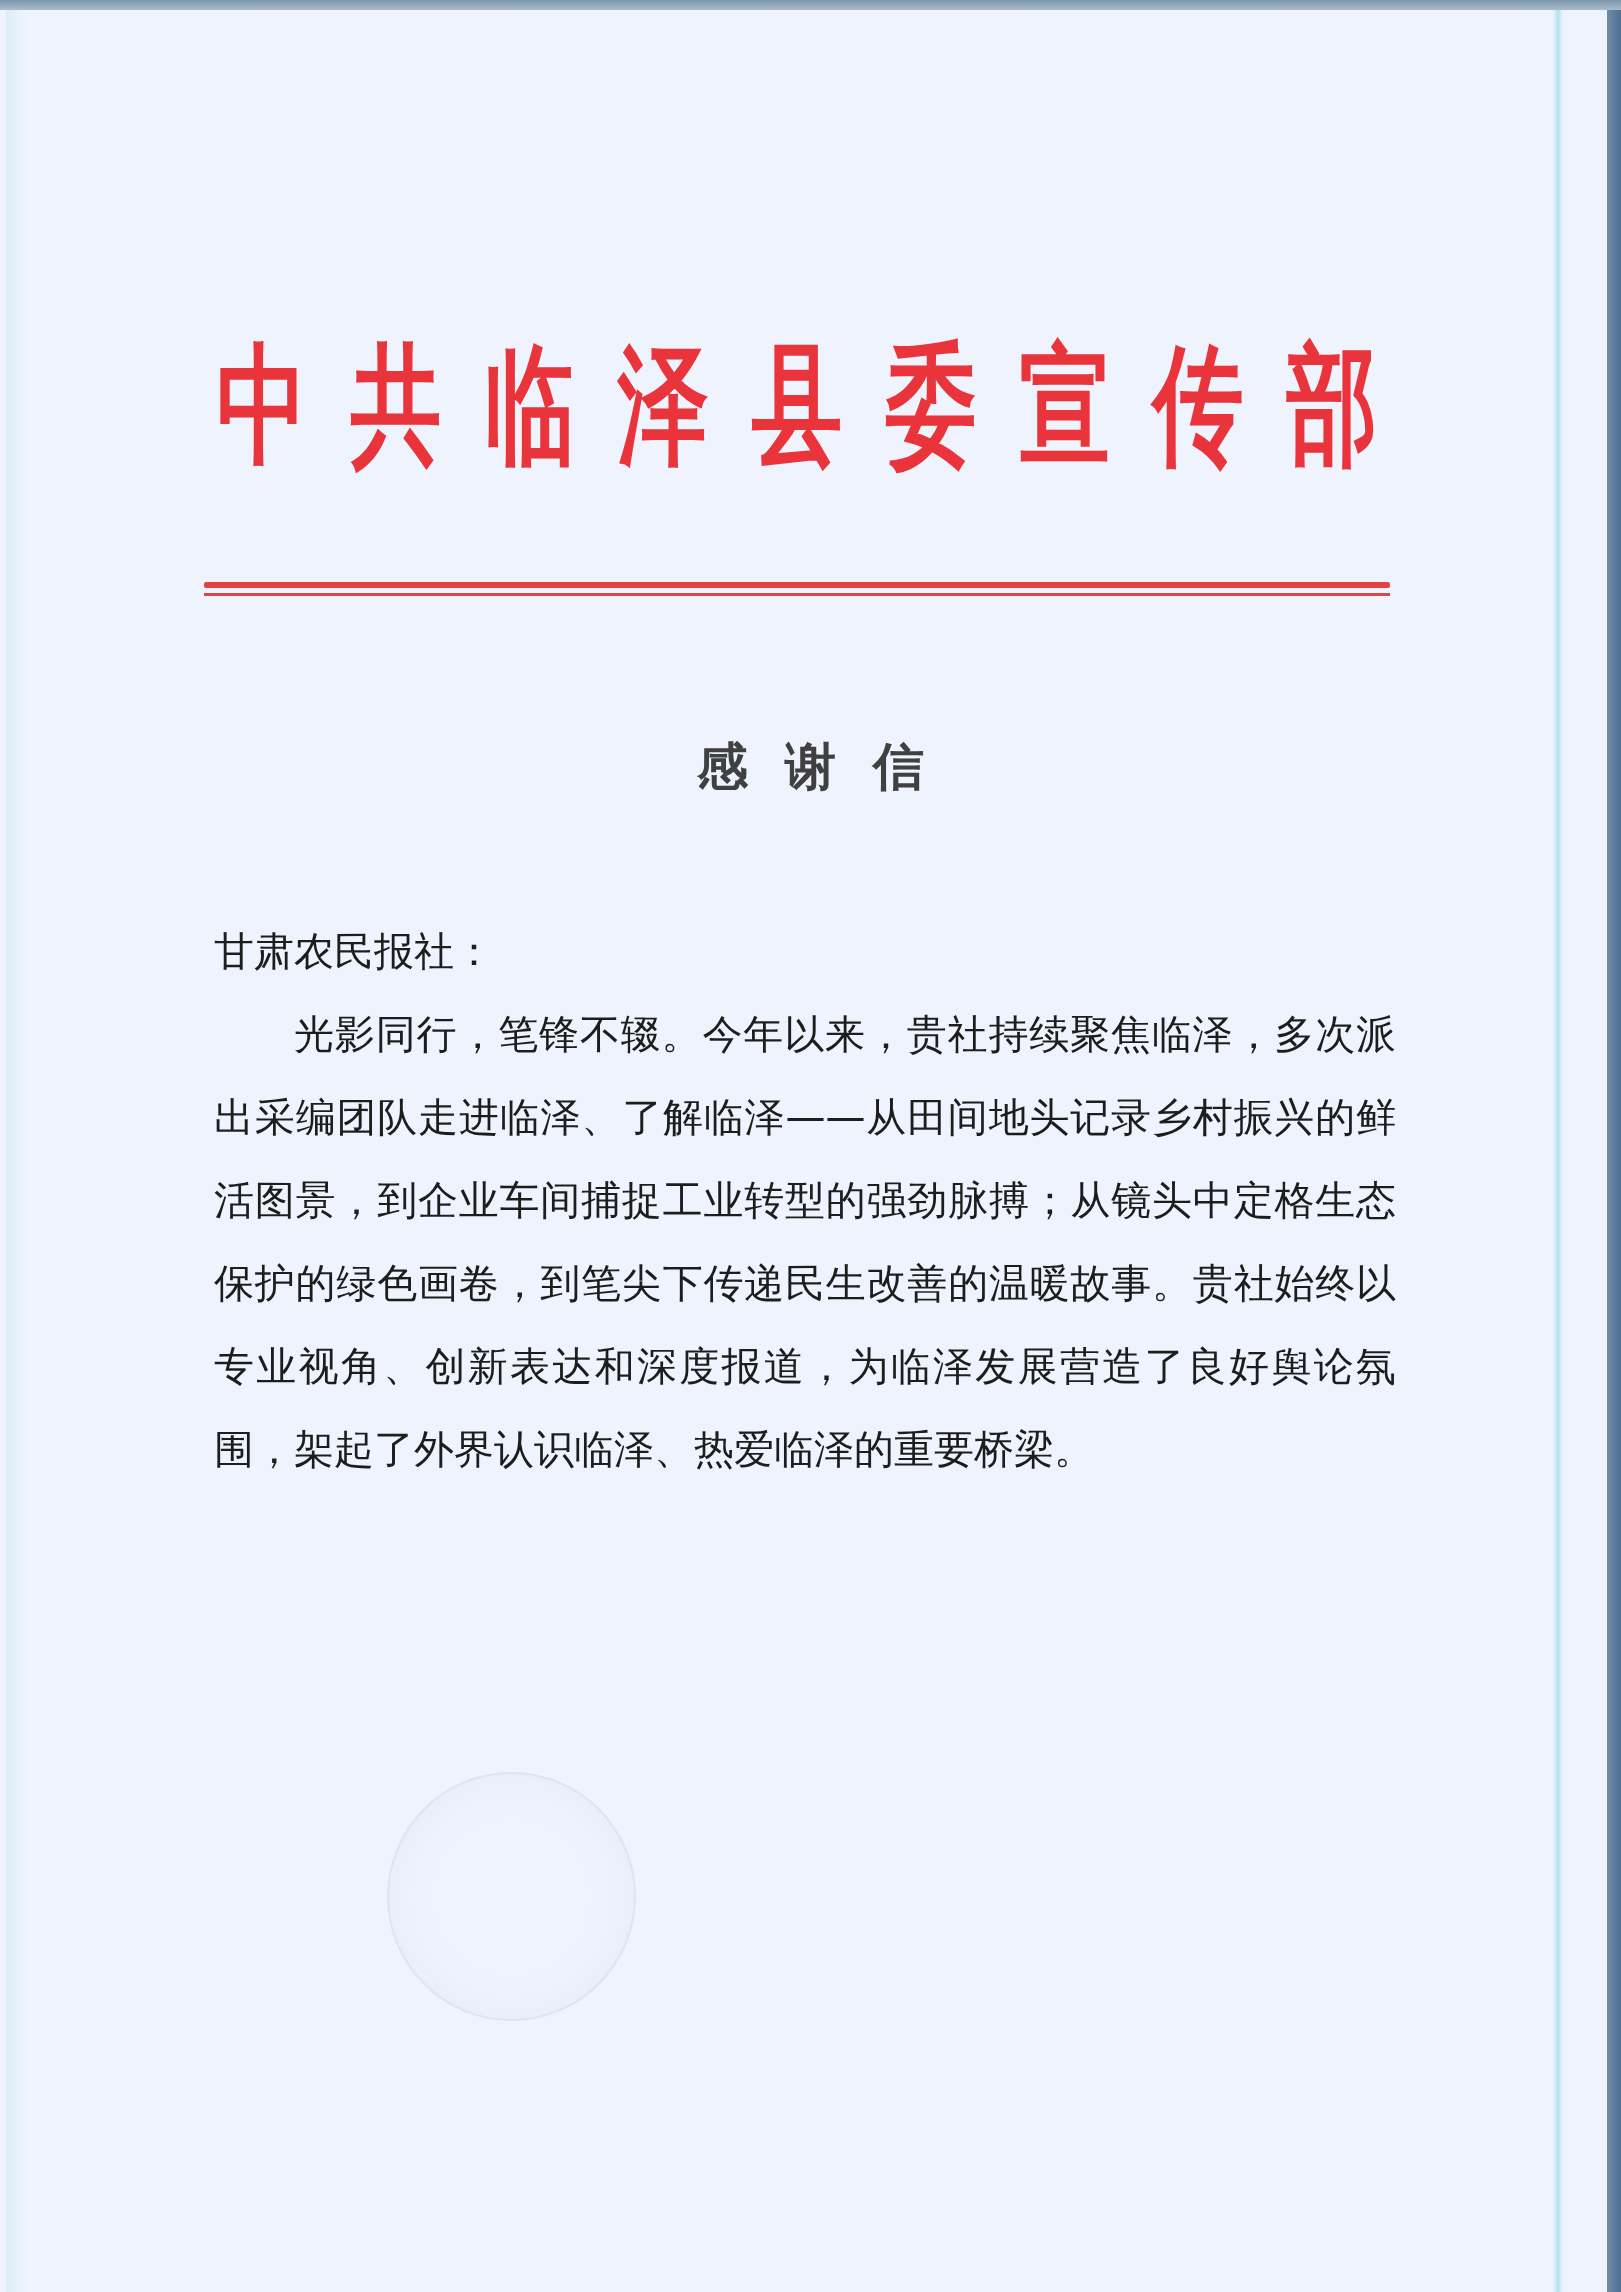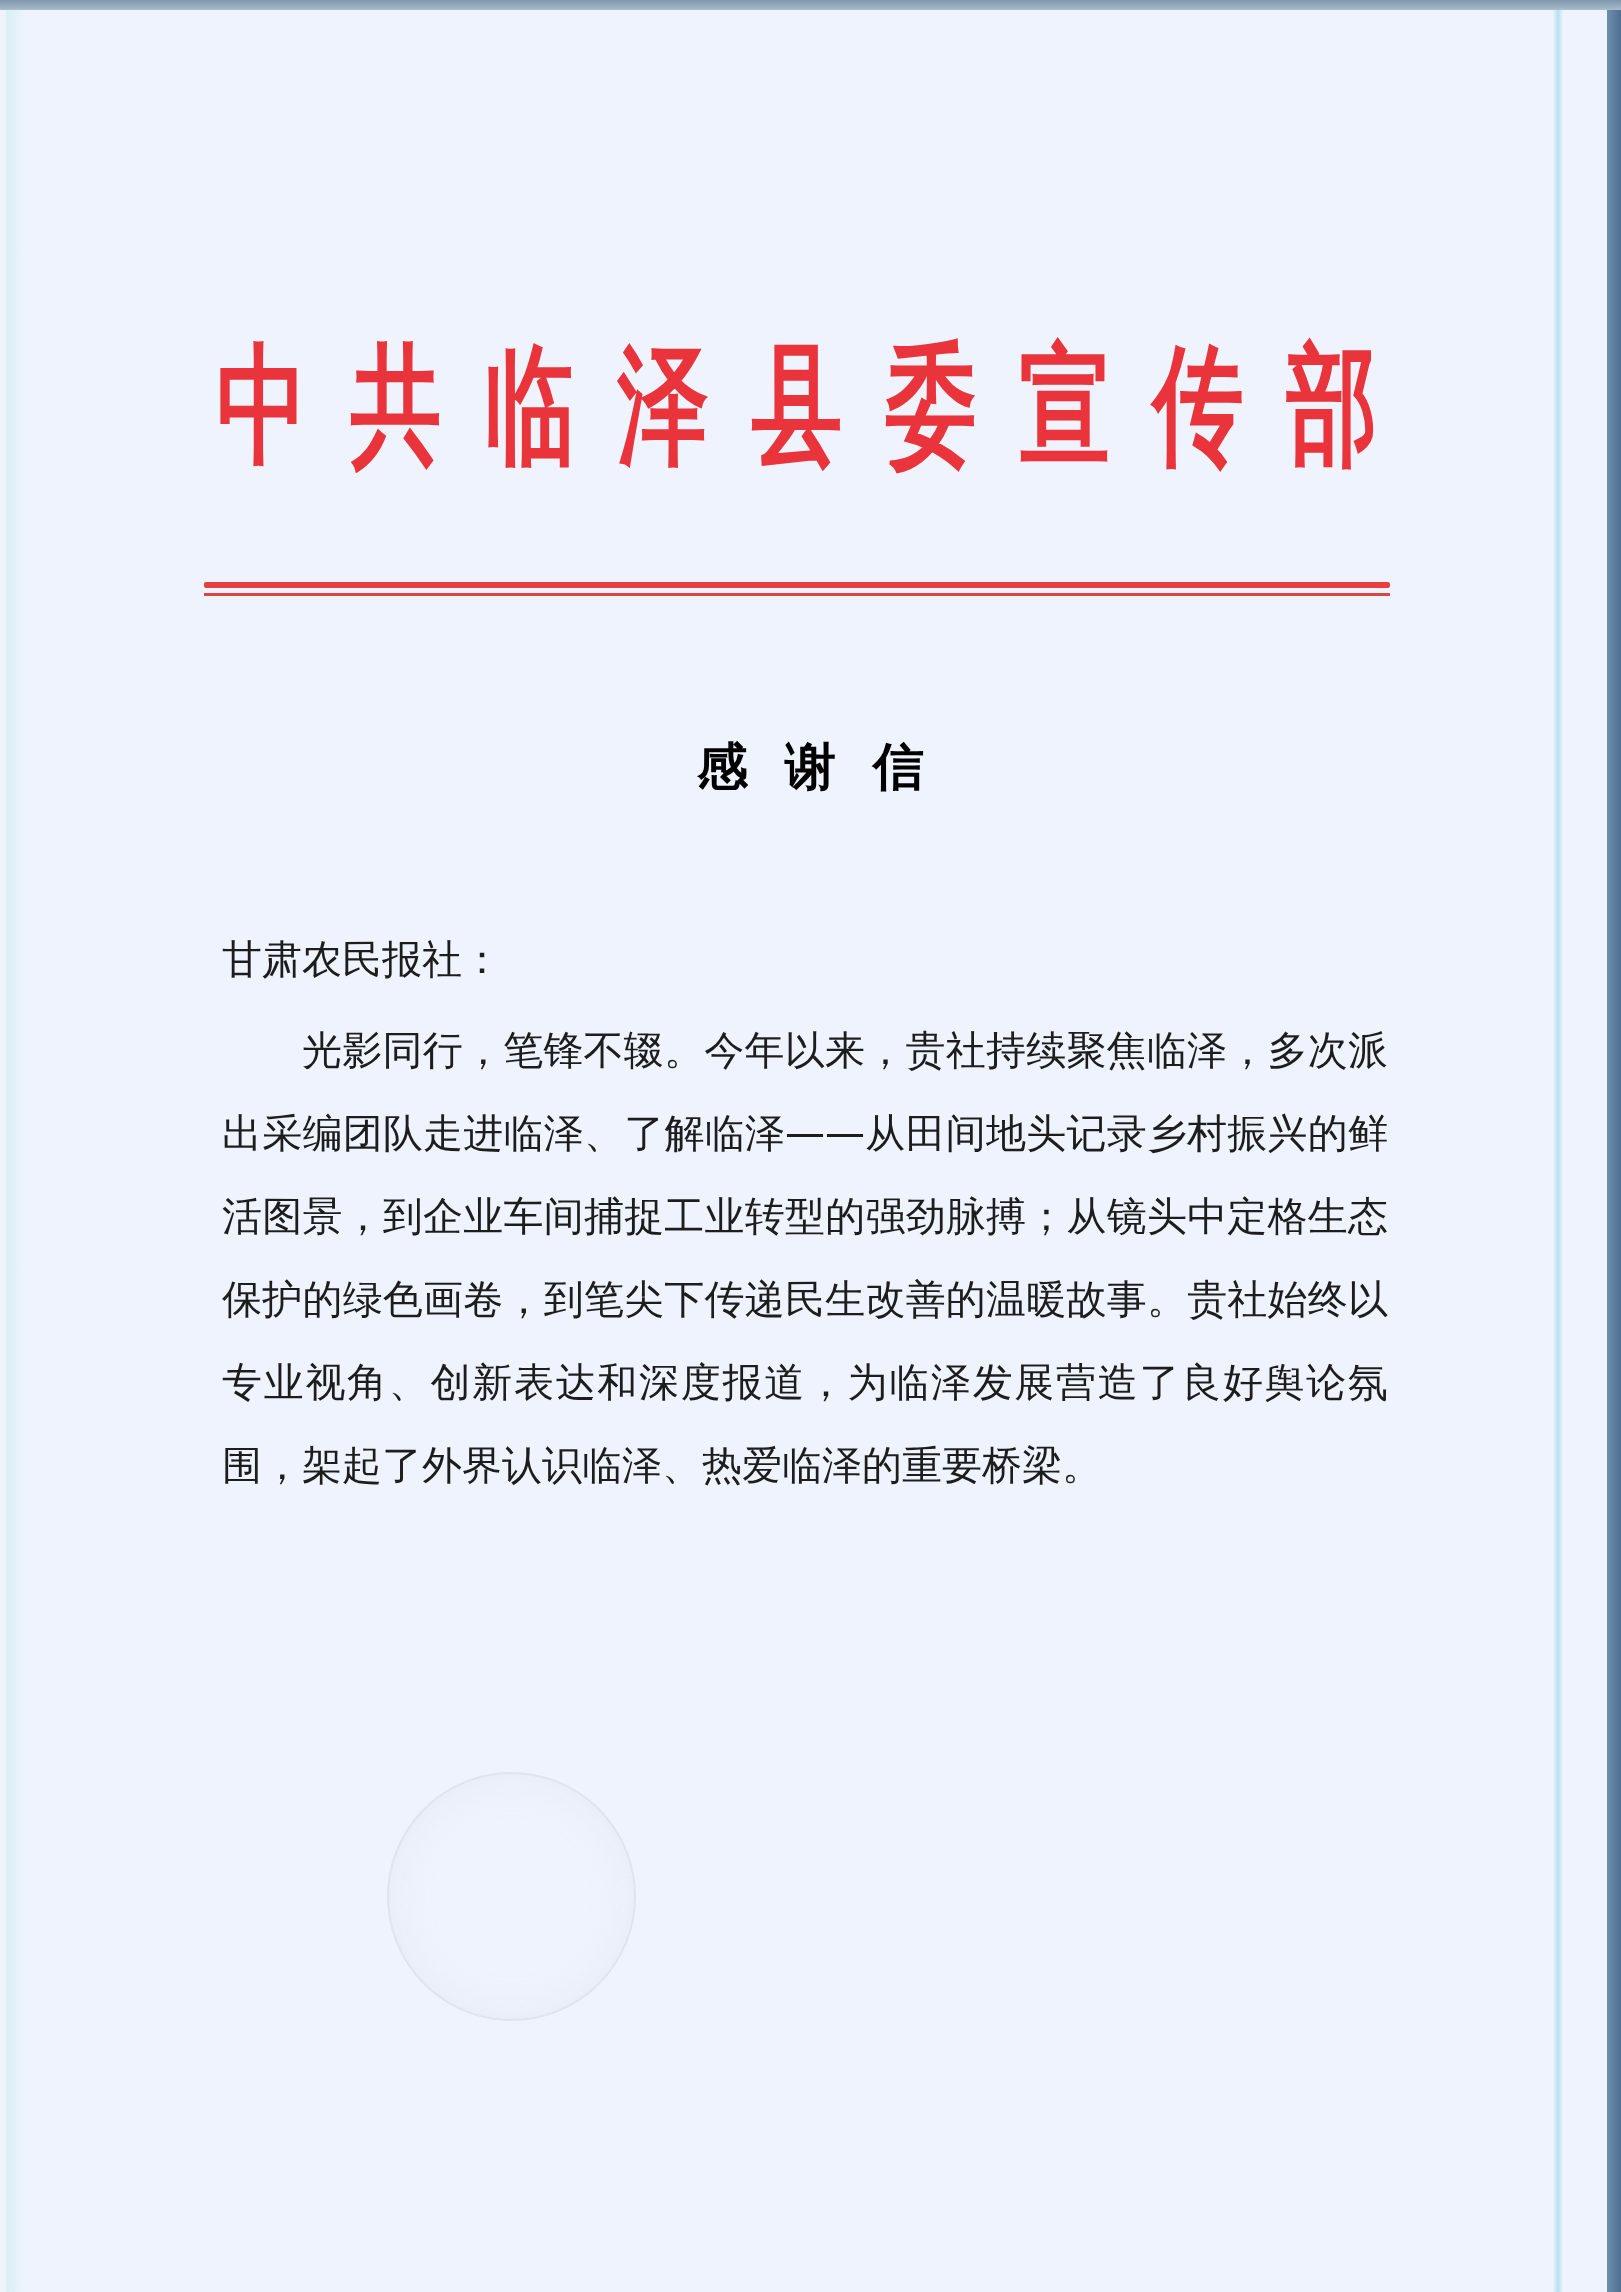--- a/index.html
+++ b/index.html
@@ -45,32 +45,32 @@
   .rule-thick {
     position: absolute; left: 204px; top: 582px; width: 1186px; height: 5.9px;
     background: #e8403f; border-radius: 2px;
   }
   .rule-thin {
     position: absolute; left: 204px; top: 593px; width: 1186px; height: 2.9px;
     background: #d9474a;
   }
   .doc-title {
     position: absolute; left: 0; top: 733px; width: 1621px; text-align: center;
-    font-size: 51px; font-weight: bold; color: #000000;
+    font-size: 51px; font-weight: bold; color: #404040;
     letter-spacing: 37px; text-indent: 37px;
     font-family: "DejaVu Serif", "Liberation Serif", serif;
   }
   .body-text {
     position: absolute; left: 214px; top: 910px; width: 1182px;
     color: #1d1d1d; font-size: 40px;
     line-height: 83px;
     font-family: "DejaVu Sans", "Liberation Sans", sans-serif;
     text-align: justify;
   }
-  .body-text p { margin: 8px; }
+  .body-text p { margin: 0; }
   .salutation { margin: 0; }
   .para { text-indent: 2em; }
   .seal {
     position: absolute; left: 387px; top: 1772px; width: 245px; height: 245px;
     border-radius: 50%;
     border: 2.9px solid rgba(200, 200, 215, 0.35);
     box-shadow: inset 0 0 39px rgba(210,210,222,0.25);
   }
 </style>
 </head>

